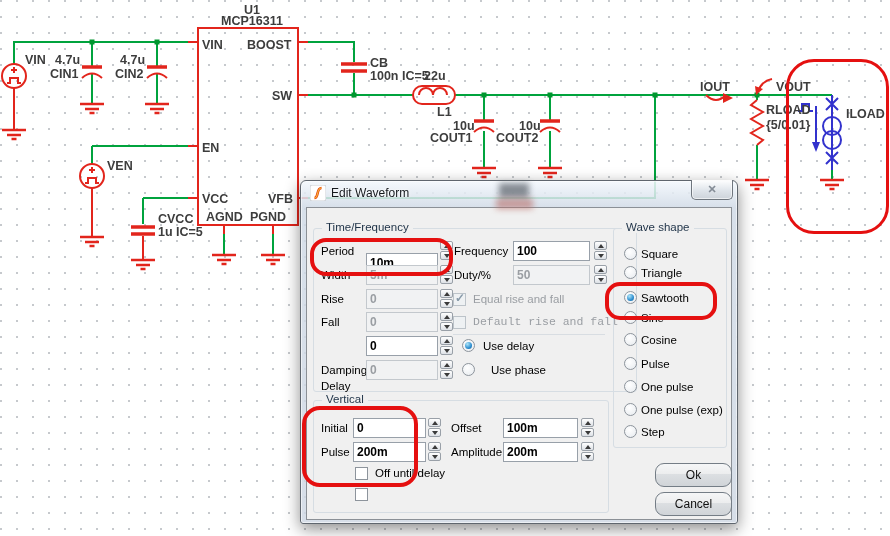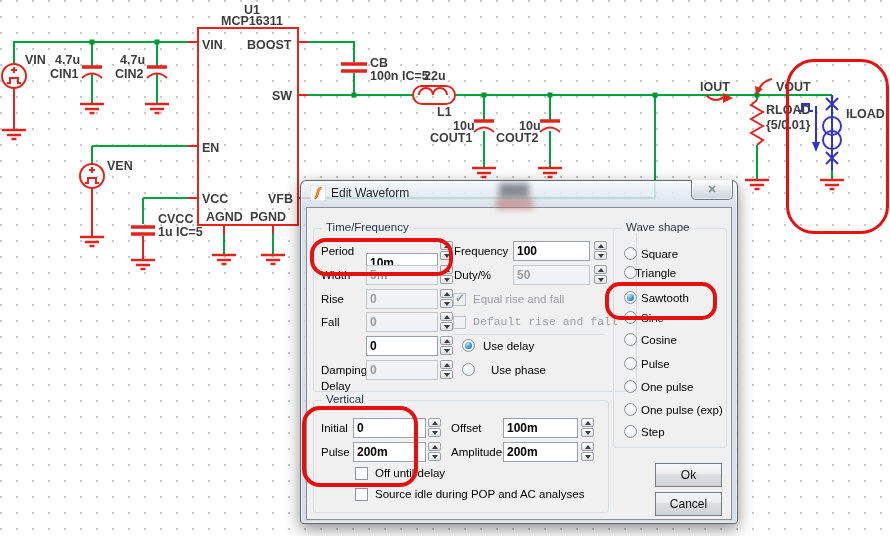--- a/index.html
+++ b/index.html
@@ -69,21 +69,21 @@
   .cb.dis{border-color:#bcc3c9;background:#eef1f3;}
   .cb .mark{position:absolute;left:1px;top:-3px;font-size:12px;font-weight:bold;color:#8799a8;}
   .cblabel{position:absolute;font-size:11.5px;line-height:14px;color:#000;white-space:nowrap;}
   .cblabel.dis{color:#9a9ea3;}
   .radio{position:absolute;width:13px;height:13px;border:1px solid #8d949c;border-radius:50%;
     background:radial-gradient(circle at 40% 35%,#ffffff,#e6eaee);box-sizing:border-box;}
   .radio.sel::after{content:"";position:absolute;left:2px;top:2px;width:7px;height:7px;border-radius:50%;
     background:radial-gradient(circle at 35% 30%,#aee5f8,#2f8fd0 60%,#135d92);}
   .sep{position:absolute;height:1px;background:#d8dde2;}
   .btn{
-    position:absolute;width:67px;height:24px;border:1px solid #747d86;border-radius:0;
+    position:absolute;width:77px;height:24px;border:1px solid #747d86;border-radius:9px;
     background:linear-gradient(#f5f6f7,#ecedee 45%,#dcdfe2 46%,#d0d4d8);
     font:12px "Liberation Sans",sans-serif;color:#111;text-align:center;line-height:22px;
     box-sizing:border-box;cursor:default;
   }
   
   .ann{position:absolute;border:4px solid #e51010;border-radius:16px;z-index:30;pointer-events:none;}
   #ann-period{left:310px;top:238px;width:135px;height:30px;}
   #ann-sawtooth{left:605px;top:282px;width:104px;height:30px;border-radius:15px;}
   #ann-initial{left:302px;top:406px;width:108px;height:73px;border-radius:18px;}
   #ann-iload{left:786px;top:59px;width:97px;height:169px;border-radius:28px;border-width:3px;}
@@ -372,31 +372,30 @@
       <input class="tfield" style="left: 189px; top: 41px; width: 75px;" value="200m">
       <span class="spin" style="left:267px;top:41px;">
           <b class="up"></b>
           <b class="dn"></b>
         </span>
 
       <span class="cb" style="left:41px;top:66px;"></span>
       <span class="cblabel" style="left:61px;top:65px;">Off until delay</span>
 
       <span class="cb" style="left:41px;top:87px;"></span>
-      <span class="cblabel" style="left:61px;top:86px;">Source idle during POP and AC analyses</span>
     </div>
 
     <div class="group" style="left:306px;top:20px;width:114px;height:220px;">
       <span class="legend">Wave shape</span>
 
       <span class="radio" style="left:10px;top:18px;"></span>
       <span class="cblabel" style="left:27px;top:18px;">Square</span>
 
       <span class="radio" style="left:10px;top:37px;"></span>
-      <span class="cblabel" style="left:21px;top:37px;">Triangle</span>
+      <span class="cblabel" style="left:27px;top:37px;">Triangle</span>
 
       <span class="radio sel" style="left:10px;top:62px;"></span>
       <span class="cblabel" style="left:27px;top:62px;">Sawtooth</span>
 
       <span class="radio" style="left:10px;top:82px;"></span>
       <span class="cblabel" style="left:27px;top:82px;">Sine</span>
 
       <span class="radio" style="left:10px;top:104px;"></span>
       <span class="cblabel" style="left:27px;top:104px;">Cosine</span>
 

